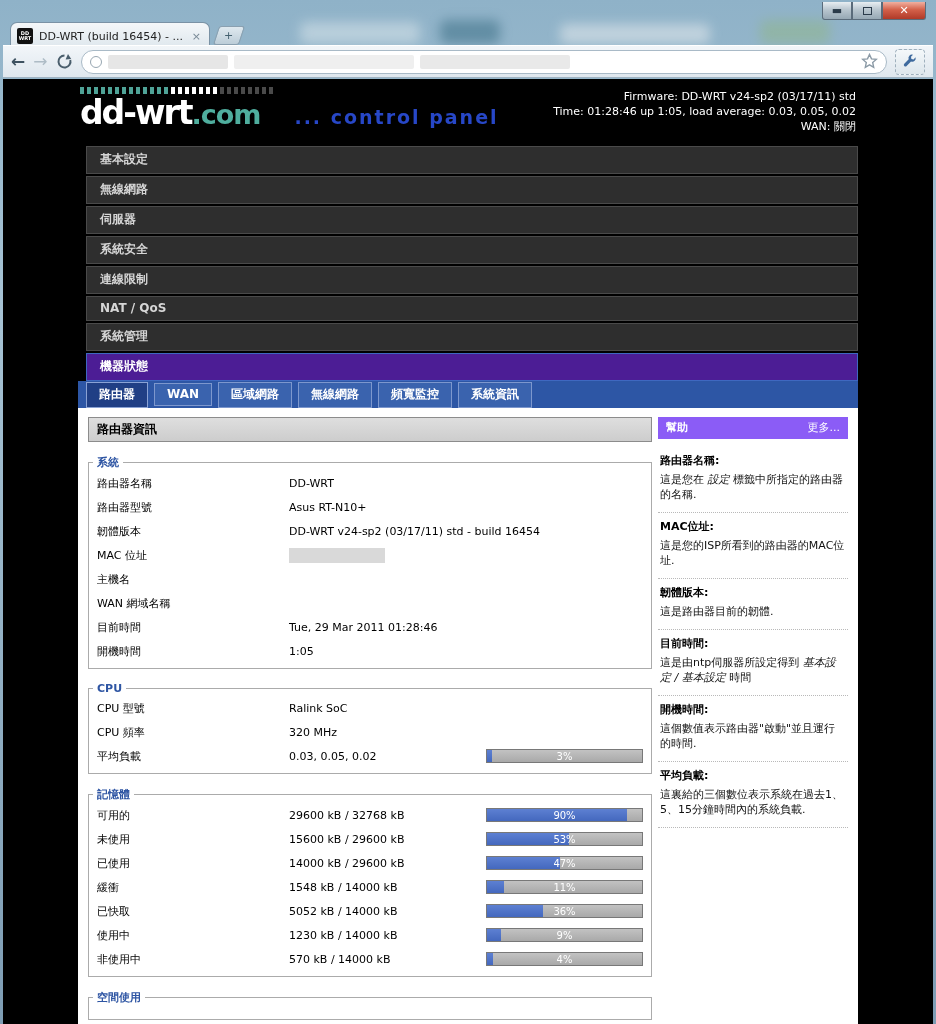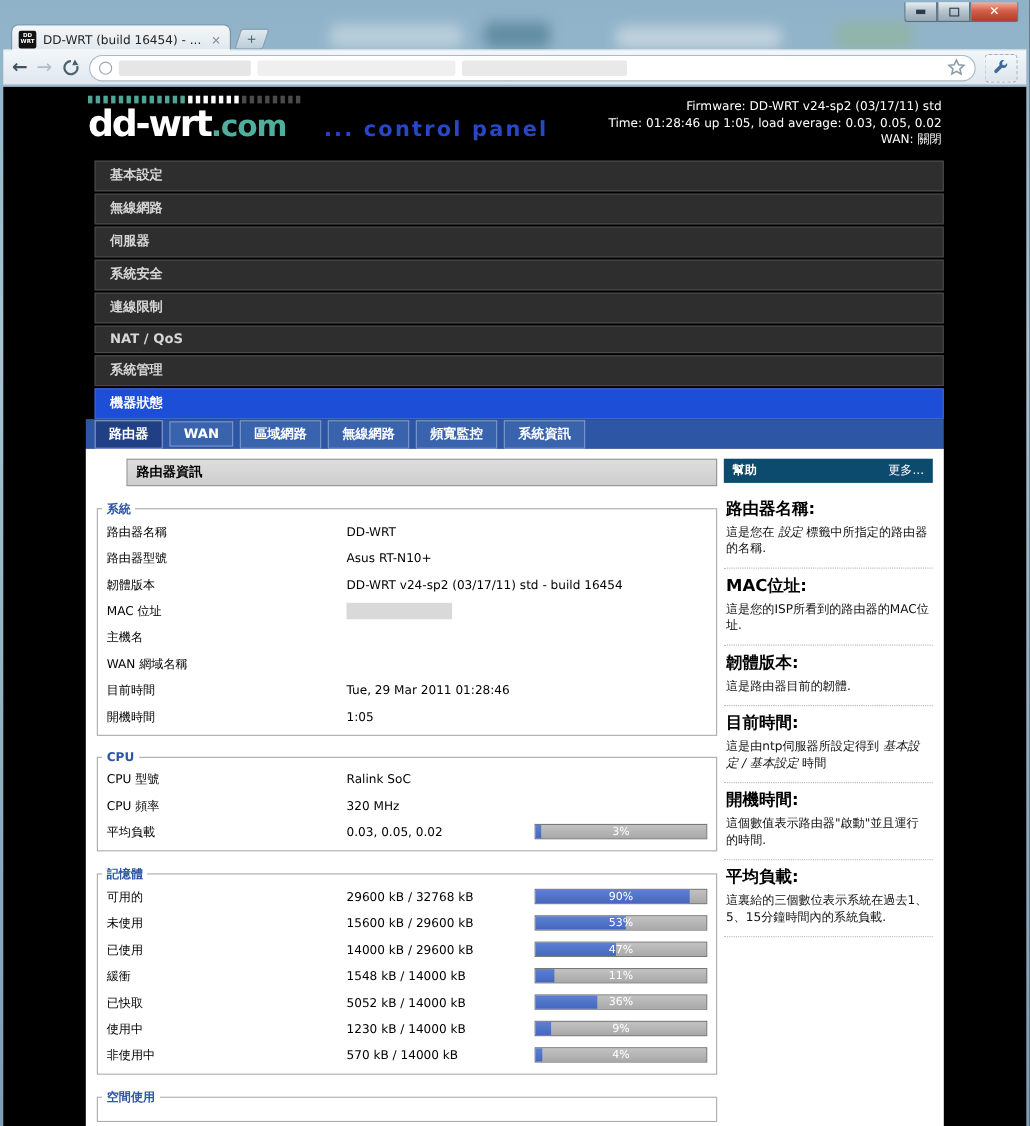--- a/index.html
+++ b/index.html
@@ -55,57 +55,57 @@
   .sq { width:4px; height:7px; margin-right:3px; }
   .logoline { display:flex; align-items:baseline; }
   .logo-main { color:#fff; font-size:33px; font-weight:bold; letter-spacing:-2px; line-height:1; }
   .logo-suffix { color:#4fae9e; font-size:27px; font-weight:bold; letter-spacing:-1px; }
   .logo-tag { color:#2747c7; font-size:19px; font-weight:bold; letter-spacing:2px; margin-left:34px; }
   .fwinfo { text-align:right; color:#fff; font-size:11px; line-height:15px; padding-top:2px; }
 
   .main-nav { display:flex; gap:2px; margin:6px 0 0 8px;flex-direction:column; }
   .mtab { background:#2e2e2e; border:1px solid #4a4a4a; color:#d6d6d6; font-size:12px; font-weight:bold;
           padding:4px 13px 5px; }
-  .mtab.active { background:#1d4ed8; border-color:#3f68c0; color:#fff; }
+  .mtab.active { background:#4c1d95; border-color:#3f68c0; color:#fff; }
 
   .sub-nav { background:#2d56a5; height:27px; display:flex; align-items:center; padding-left:8px; gap:6px; }
   .stab { background:#3a63ae; border:1px solid #7d97cd; color:#fff; font-size:12px; font-weight:bold;
           padding:3px 12px 4px; }
   .stab.active { background:#203f85; border-color:#8aa2d4; }
 
   .content { background:#fff; display:flex; justify-content:space-between; padding:9px 10px 14px; min-height:766px; }
   .maincol { width:564px; }
   .page-title { background:linear-gradient(180deg,#dedede,#cdcdcd); border:1px solid #8c8c8c;
-                font-size:12px; font-weight:bold; color:#000; padding:3px 8px; margin-bottom:13px;margin-left:27px; }
+                font-size:12px; font-weight:bold; color:#000; padding:3px 8px; margin-bottom:13px; }
 
   .fs { border:1px solid #ababab; margin-bottom:13px; padding:1px 8px 5px; }
   .fs legend { color:#2e55a3; font-size:11px; font-weight:bold; padding:0 4px; margin-left:-4px; }
-  .row { display:flex; align-items:center; min-height:24px;gap:26px; }
+  .row { display:flex; align-items:center; min-height:24px; }
   .lbl { width:192px; font-size:11px; color:#000; }
   .val { flex:1; font-size:11px; color:#000; }
   .vlink { text-decoration:underline; cursor:pointer; }
   .redact { width:96px; height:15px; background:#d9d9d9; }
   .bar { width:157px; height:14px; background:linear-gradient(180deg,#c2c2c2,#a9a9a9);
          border:1px solid #787878; position:relative; }
   .fill { height:100%; background:linear-gradient(180deg,#5d80d2,#4468be); }
   .pct { position:absolute; inset:0; text-align:center; font-size:10px; line-height:13px; color:#fff; }
   .pct.plink { text-decoration:underline; }
 
   .footerbar { background:linear-gradient(180deg,#d6d6d6,#c6c6c6); border:1px solid #adadad;
                height:48px; margin-top:19px; display:flex; align-items:center; justify-content:center; }
   .refreshbtn { background:#d4d4d4; border:1px solid #b9b9b9; box-shadow:inset 0 0 0 1px #e8e8e8;
                 color:#fdfdfd; font-size:11px; padding:4px 14px; }
 
   .helpcol { width:190px; }
-  .helphead { background:#0c4a6e; color:#fff; display:flex; justify-content:space-between;
+  .helphead { background:#8b5cf6; color:#fff; display:flex; justify-content:space-between;
               padding:3px 8px 4px; font-size:11px; margin-bottom:8px; }
   .helphead .ht { font-weight:bold; }
   .helphead .hm { cursor:pointer; }
   .hitem { padding:6px 2px 10px; border-bottom:1px dotted #b9b9b9; }
-  .hhead { font-size:15px; font-weight:bold; margin-bottom:4px; }
+  .hhead { font-size:11px; font-weight:bold; margin-bottom:4px; }
   .htext { font-size:11px; line-height:15px; color:#111; }
   .htext i { font-style:italic; }
 </style>
 </head>
 <body>
 
 <div class="frame">
   <div class="blur-blob" style="left:300px;top:22px;width:120px;height:22px;background:#d8e4ea"></div>
   <div class="blur-blob" style="left:440px;top:20px;width:60px;height:24px;background:#3c6f86"></div>
   <div class="blur-blob" style="left:560px;top:24px;width:150px;height:20px;background:#e6ebee"></div>

